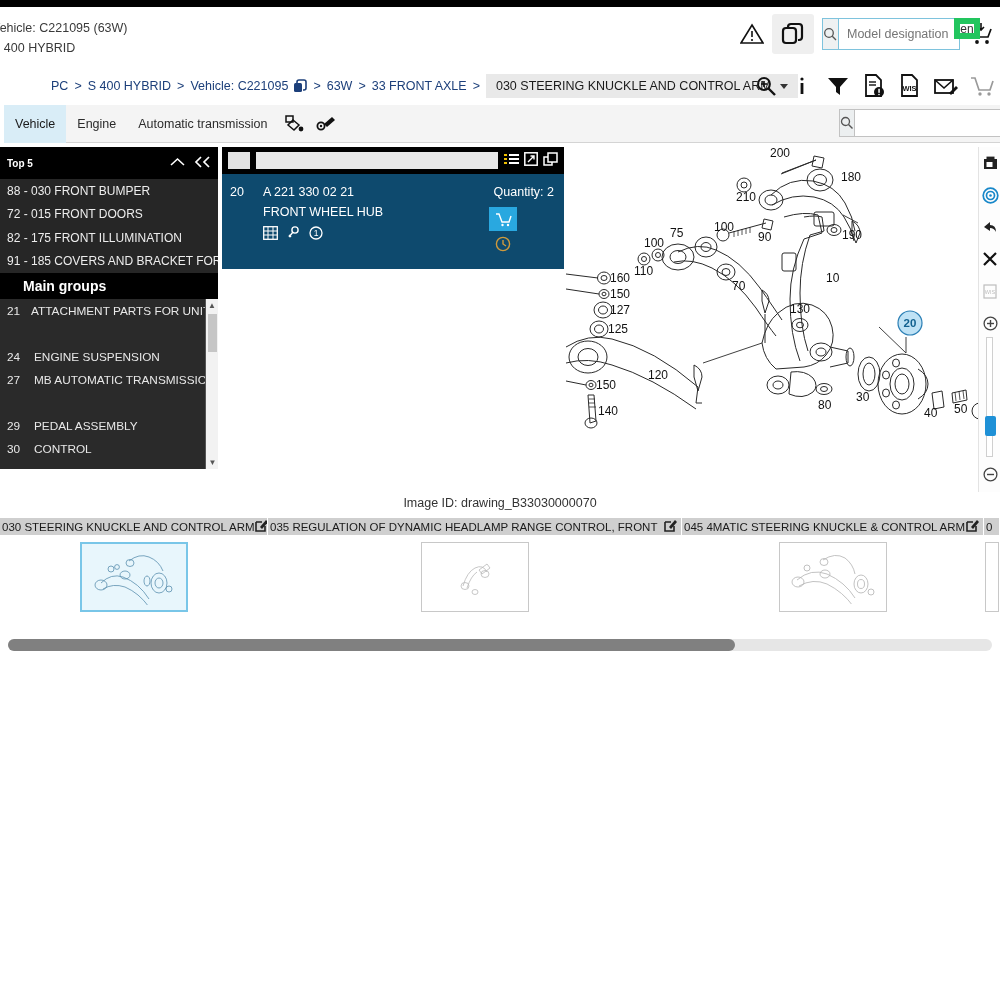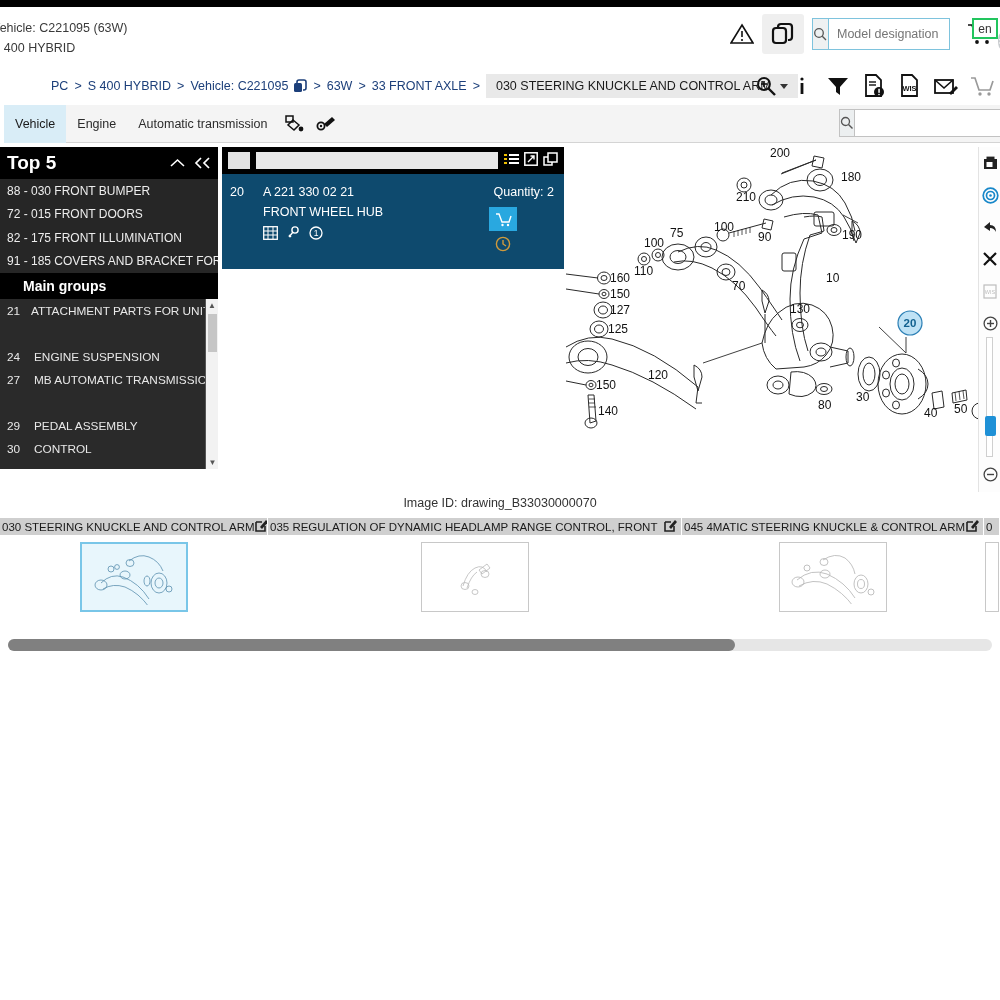--- a/index.html
+++ b/index.html
@@ -21,28 +21,28 @@
   }
   .veh-info { position:absolute; left:-8px; top:11px; font-size:12.5px; color:#3a3a3a; line-height:20px; white-space:nowrap; }
   .veh-info .l2 { color:#3a3a3a; }
 
   .hdr-icons { position:absolute; right:0; top:6px; display:flex; align-items:center; gap:0px; }
   .hdr-ico { width:40px; height:42px; display:flex; align-items:center; justify-content:center; cursor:pointer; }
   .copy-btn { background:#efefef; width:42px; height:40px; border-radius:3px; display:flex;align-items:center;justify-content:center; margin-right:8px; }
 
   .model-search {
     width:138px; height:32px; border:1px solid #7ec3dd; display:flex; align-items:flex-end;
-    background:#fff; margin-right:10px;
+    background:#fff; 
   }
   .ms-btn { width:34px; height:30px; background:#eef1f2; border-right:1px solid #7ec3dd; display:flex;align-items:center;justify-content:center;}
   .ms-input { flex:1; height:30px; border:none; outline:none; font-size:12.5px; color:#7a7f85; padding-left:8px; background:transparent; }
   .ms-clear { width:16px;height:16px;border-radius:50%; background:#c9cccf; color:#fff; font-size:11px; display:flex;align-items:center;justify-content:center; margin-right:6px; }
 
   .lang-badge {
-    position:absolute; right:2px; top:11px; width:26px; height:21px; border:2px solid #22c55e;
+    position:absolute; right:20px; top:11px; width:26px; height:21px; border:6px solid #22c55e;
     background:#fff; font-size:12px; color:#333; display:flex; align-items:center; justify-content:center;
   }
 
   
   .crumb-bar {
     position:absolute; top:68px; left:0; width:1000px; height:36px; background:#fff;
     display:flex; align-items:center;padding-left:43px;
   }
   .crumbs { display:flex; align-items:center; padding-left:8px; gap:0px; }
   .crumb { font-size:12.5px; color:#1c3f7a; white-space:nowrap; cursor:pointer; }
@@ -67,21 +67,21 @@
   .tab-ico { width:32px; height:38px; display:flex;align-items:center;justify-content:center; cursor:pointer; }
 
   .tab-search { position:absolute; right:0px; top:4px; width:165px; height:28px; display:flex; align-items:center; border:1px solid #c2c2c2; background:#fff; }
   .ts-btn { width:34px; height:26px; background:#eceff0; border-right:1px solid #c2c2c2; display:flex;align-items:center;justify-content:center; }
   .ts-input { flex:1; height:26px; border:none; outline:none; font-size:12px; padding-left:6px; }
 
   
   .left-panel { position:absolute; top:147px; left:0; width:218px; height:320px; background:#1e1e1e; }
   .panel-hdr {
     height:30px; background:#000; color:#fff; display:flex; align-items:center; justify-content:space-between;
-    padding:16px 7px; font-size:19px; font-weight:bold;
+    padding:16px 7px; font-size:10px; font-weight:bold;
   }
   .panel-hdr .ctrls { display:flex; gap:9px; align-items:center; }
   .top5-list { background:#262626; }
   .top5-item { height:23.5px; display:flex; align-items:center; padding-left:7px; color:#ededed; font-size:12px; cursor:pointer; white-space:nowrap; overflow:hidden; }
   .mg-hdr { height:26px; background:#000; color:#fff; display:flex;align-items:center; padding-left:23px; font-size:14px; font-weight:bold; }
   .mg-wrap { position:relative; height:170px; background:#2a2a2a; overflow:hidden; }
   .mg-item { height:23px; display:flex; align-items:center; color:#e8e8e8; font-size:11.8px; cursor:pointer; white-space:nowrap; }
   .mg-item .num { width:34px; padding-left:7px; }
   .mg-spacer { height:23px; }
   .mg-scroll { position:absolute; right:0; top:0; width:13px; height:170px; background:#f2f2f2; border-left:1px solid #555; }

